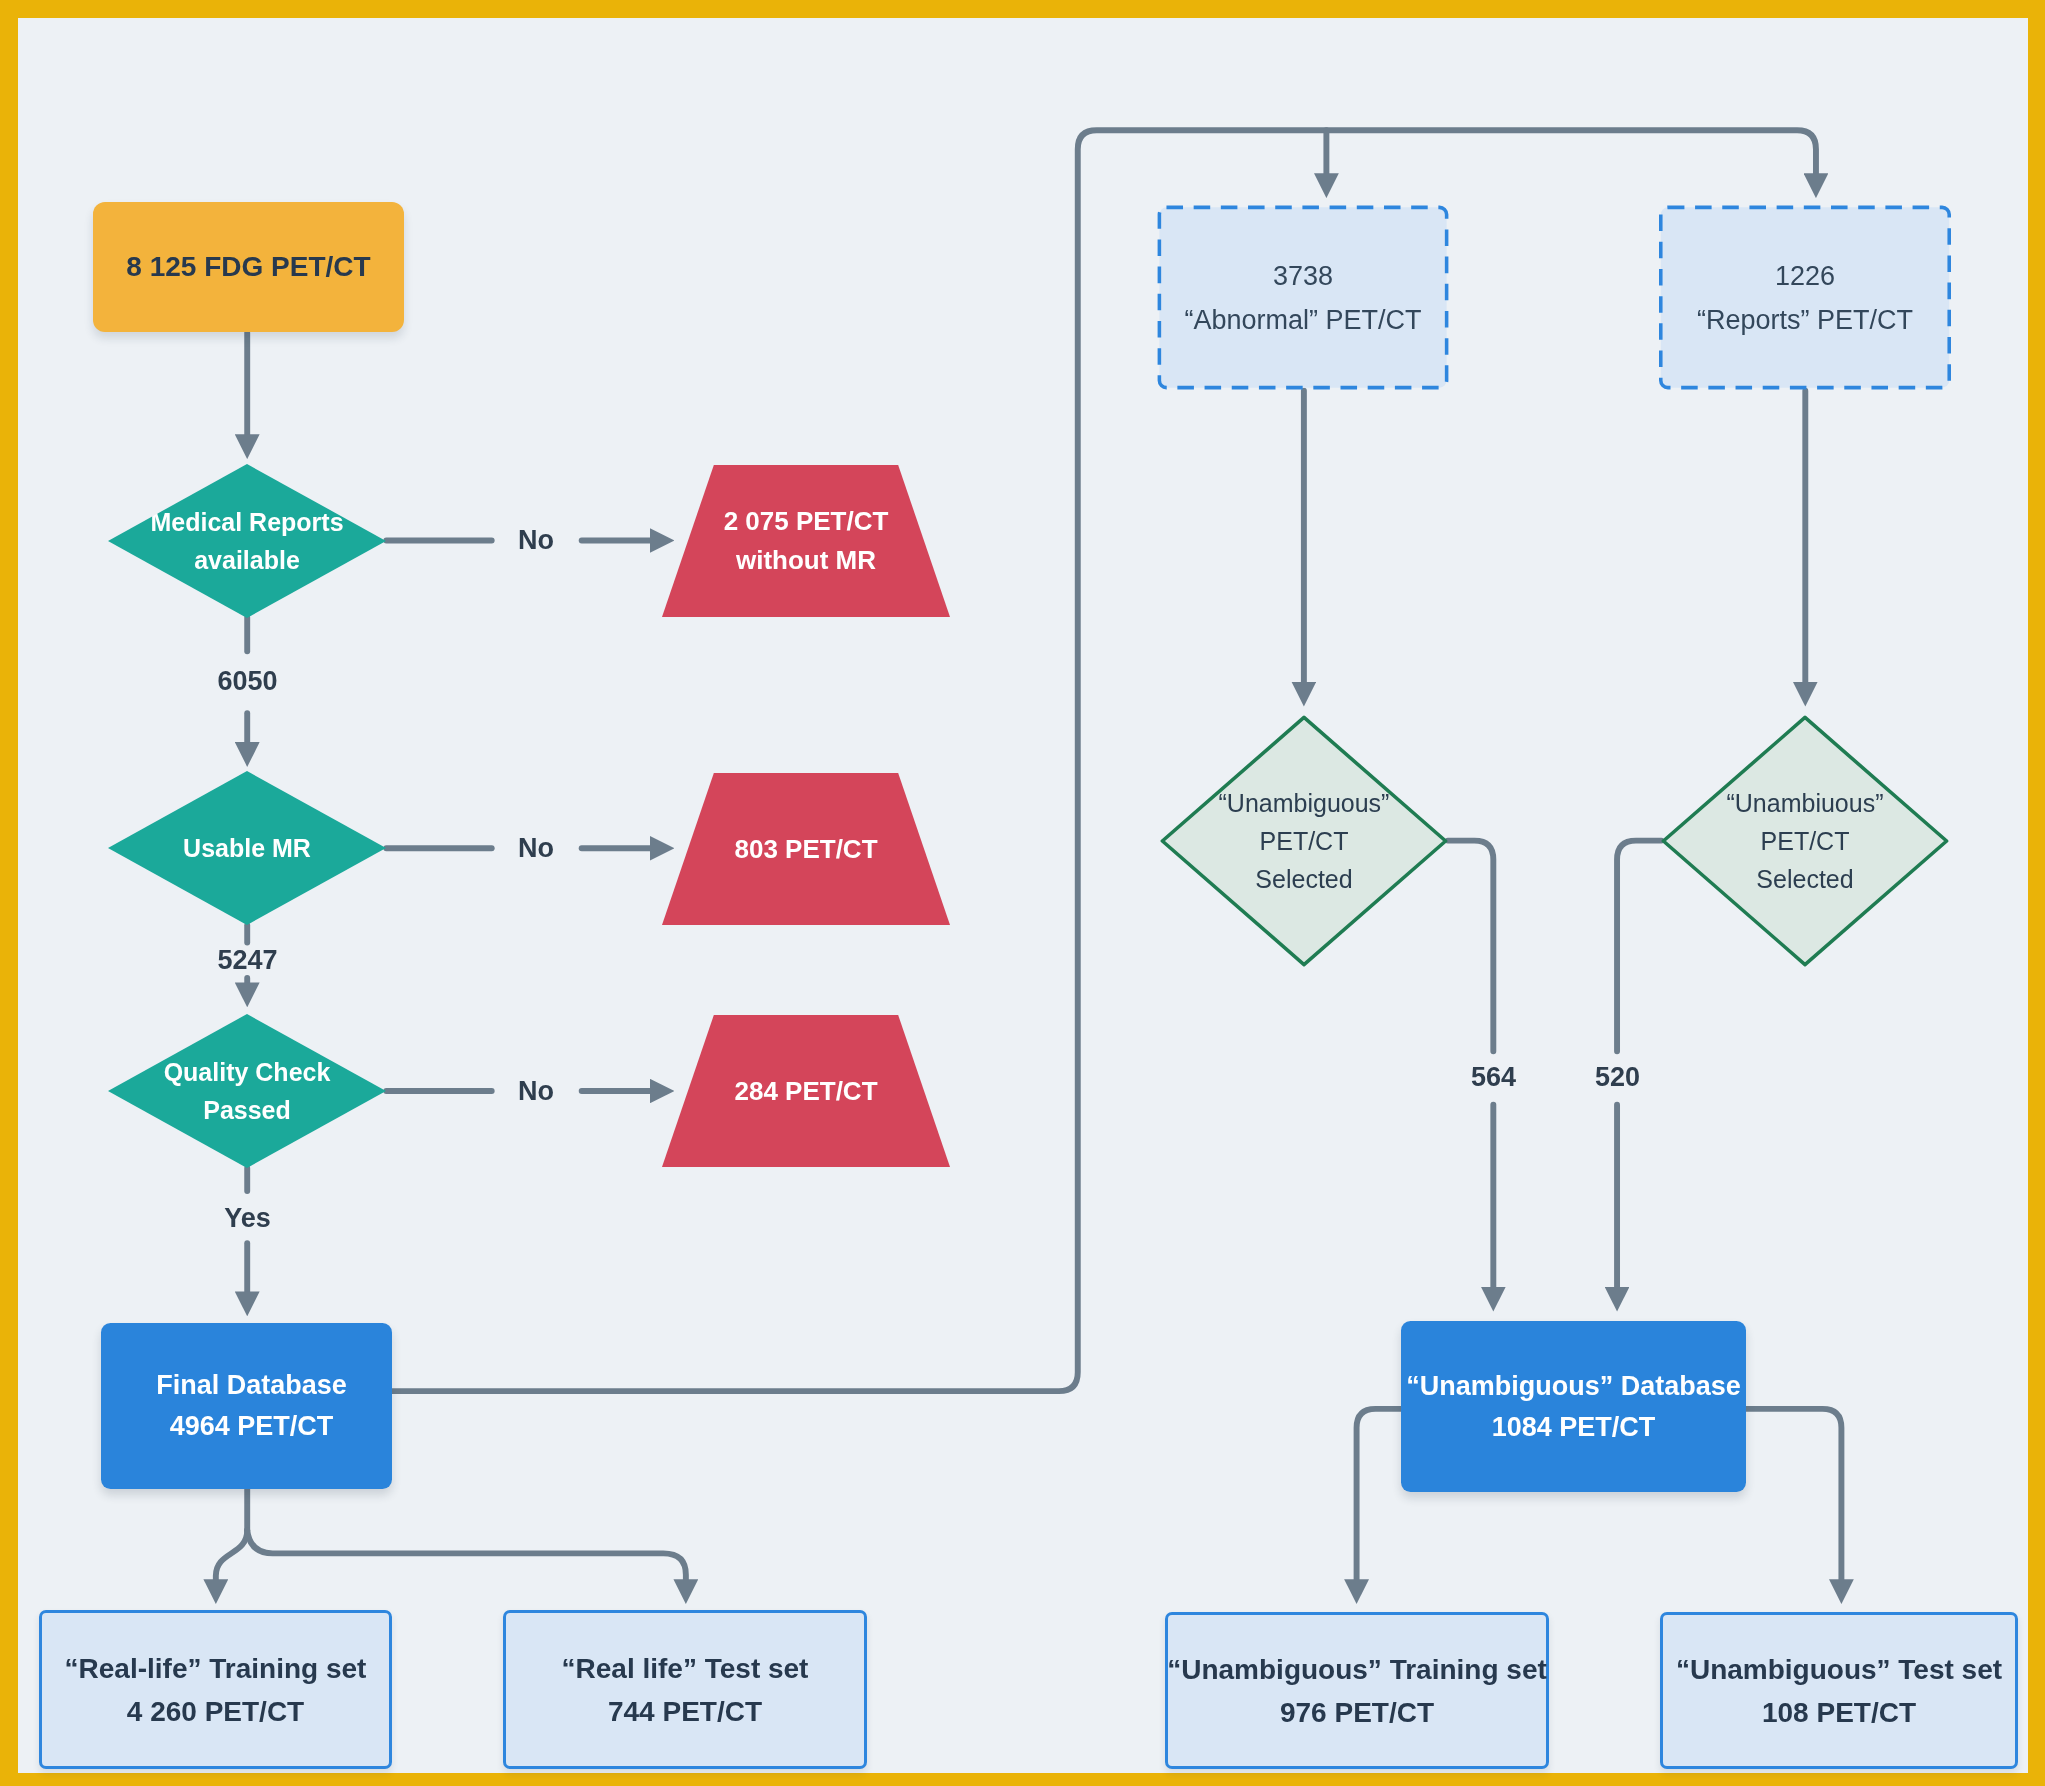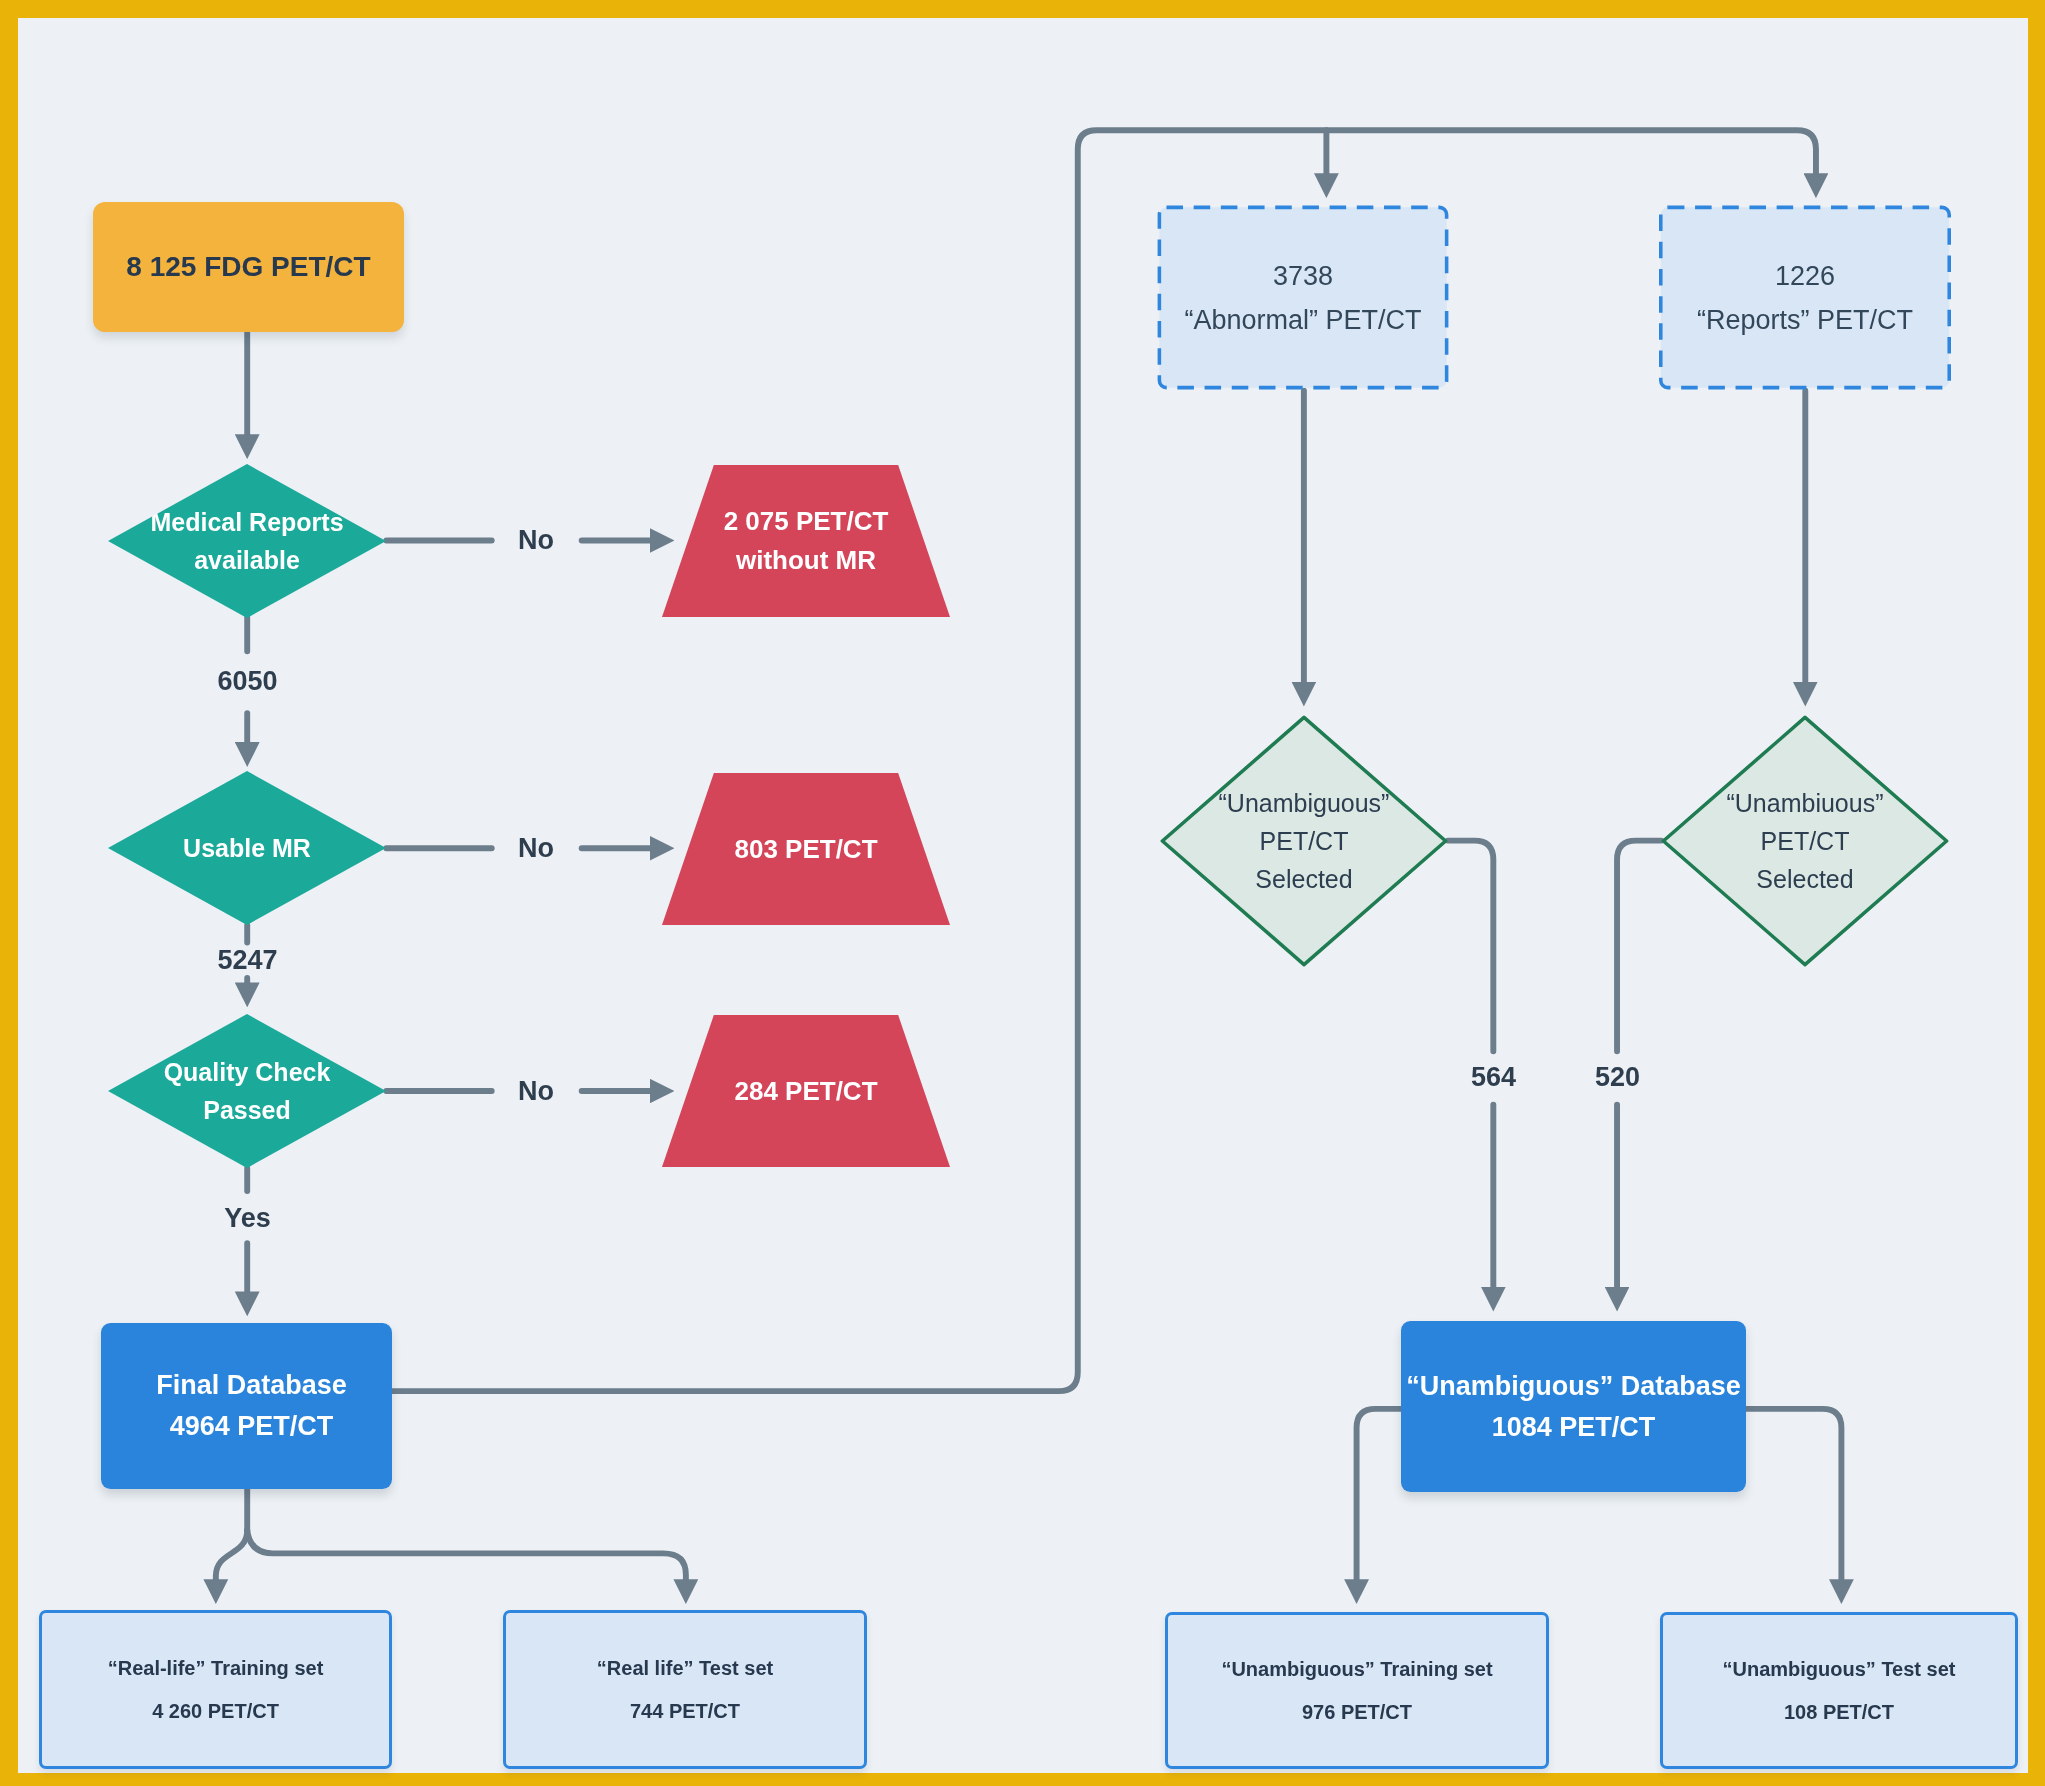--- a/index.html
+++ b/index.html
@@ -10,21 +10,21 @@
   .t{white-space:nowrap;}
   .box-yellow{background:#F3B33C;border-radius:12px;box-shadow:0 6px 9.5px rgba(30,50,70,.14);}
   .box-yellow .t{color:#27394E;font-size:28px;font-weight:700;}
   .diamond-teal{background:#1BA99A;clip-path:polygon(50% 0,100% 50%,50% 100%,0 50%);filter:drop-shadow(0 4.7px 4.7px rgba(30,50,70,.18));}
   .diamond-teal .t{color:#ffffff;font-size:25px;font-weight:700;line-height:38px;}
   .trap-red{background:#D4455A;clip-path:polygon(18% 0,82% 0,100% 100%,0 100%);filter:drop-shadow(0 4.7px 4.7px rgba(30,50,70,.18));}
   .trap-red .t{color:#ffffff;font-size:26px;font-weight:700;line-height:39px;}
   .box-blue{background:#2A84DB;border-radius:9.5px;box-shadow:0 6px 9.5px rgba(30,50,70,.16);}
   .box-blue .t{color:#ffffff;font-size:27px;font-weight:700;line-height:41px;}
   .box-light{background:#D9E6F5;border:3.6px solid #2E86DE;border-radius:7px;box-shadow:0 4.7px 7px rgba(30,50,70,.10);}
-  .box-light .t{color:#27394E;font-size:20px;font-weight:700;line-height:43px;}
+  .box-light .t{color:#27394E;font-size:28px;font-weight:700;line-height:43px;}
   .box-dashed{background:transparent;}
   .box-dashed svg{position:absolute;left:0;top:0;}
   .box-dashed .t{position:relative;color:#33475B;font-size:27px;font-weight:400;line-height:44px;}
   .diamond-sage{background:transparent;}
   .diamond-sage svg{position:absolute;left:0;top:0;}
   .diamond-sage .t{position:relative;color:#2C3E50;font-size:25px;font-weight:400;line-height:38px;}
   .edge-label{position:absolute;z-index:3;display:flex;align-items:center;justify-content:center;color:#2F3E4E;font-size:27px;font-weight:700;text-align:center;}
 </style>
 </head>
 <body>

